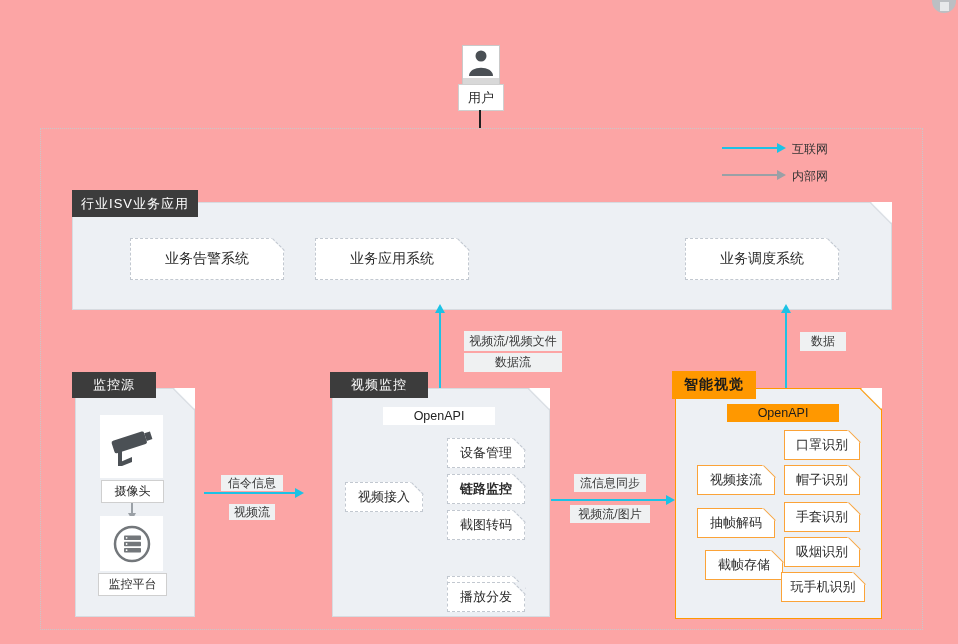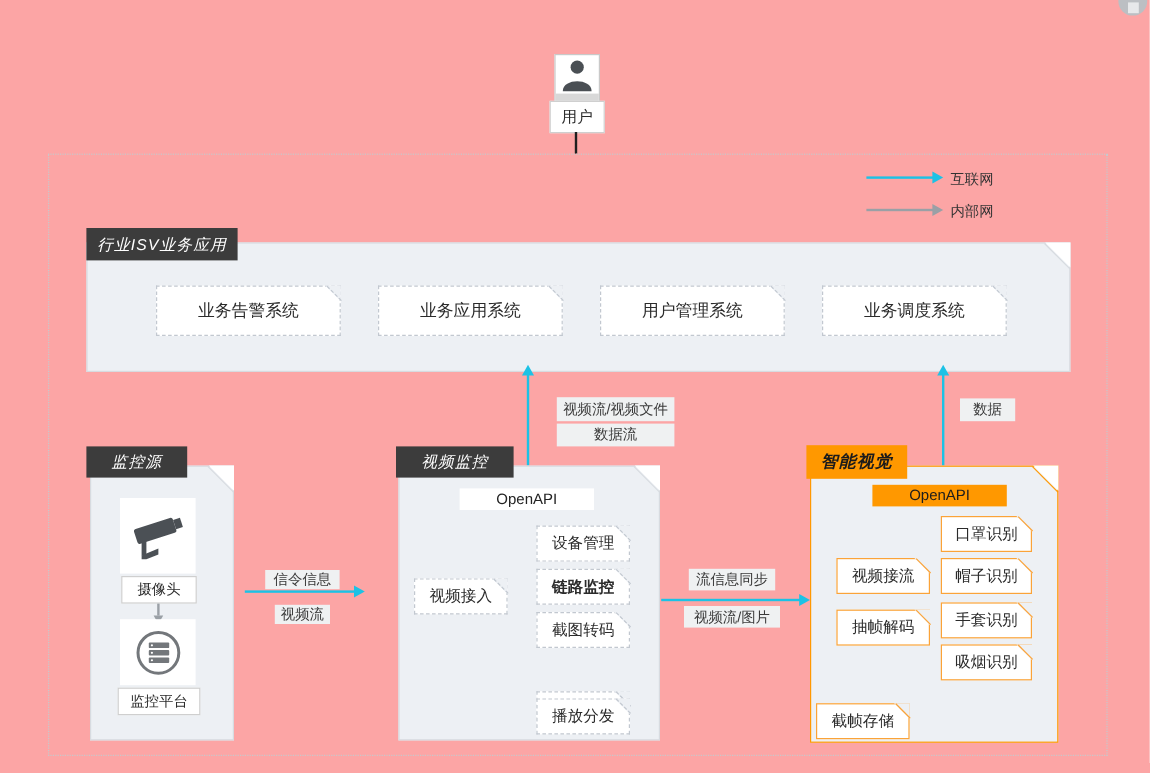--- a/index.html
+++ b/index.html
@@ -14,21 +14,21 @@
   
   .group{background:#EDF0F4;border:1px solid #D7DBE0;}
   .group::before{content:'';position:absolute;top:-1px;right:-1px;width:0;height:0;
     border-style:solid;border-width:0 21px 21px 0;border-color:#fff #fff transparent transparent;}
   .group::after{content:'';position:absolute;top:10px;right:-5px;width:30px;
     border-top:1px solid #D7DBE0;transform:rotate(45deg);}
   .group.orange{border-color:#FF9800;}
   .group.orange::after{border-top-color:#FF9800;}
 
   
-  .tag{background:#3C3C3C;color:#fff;font-size:13px;letter-spacing:1px;font-style:italic;}
+  .tag{background:#3C3C3C;color:#fff;font-size:13px;letter-spacing:1px;}
   .tag.orange{background:#FF9800;color:#1b1b1b;font-weight:bold;font-size:14px;}
 
   
   .card{background:#fff;border:1px dashed #C2C8D0;font-size:13px;color:#2b2b2b;}
   .card::before{content:'';position:absolute;top:-1px;right:-1px;width:0;height:0;
     border-style:solid;border-width:0 13px 13px 0;border-color:#EDF0F4 #EDF0F4 transparent transparent;}
   .card::after{content:'';position:absolute;top:5px;right:-4px;width:17px;
     border-top:1px dashed #C2C8D0;transform:rotate(45deg);}
   .card.big{font-size:14px;}
 
@@ -92,23 +92,20 @@
 
   <div class="abs group" style="left:72px;top:202px;width:818px;height:106px;"></div>
   <div class="abs ctr tag" style="left:72px;top:190px;width:126px;height:27px;">
     <span>行业ISV业务应用</span>
   </div>
   <div class="abs ctr card big" style="left:130px;top:238px;width:152px;height:40px;">
     <span>业务告警系统</span>
   </div>
   <div class="abs ctr card big" style="left:315px;top:238px;width:152px;height:40px;">
     <span>业务应用系统</span>
-  </div>
-  <div class="abs ctr card big" style="left:500px;top:238px;width:152px;height:40px;">
-    <span>用户管理系统</span>
   </div>
   <div class="abs ctr card big" style="left:685px;top:238px;width:152px;height:40px;">
     <span>业务调度系统</span>
   </div>
 
   <div class="abs varrow" style="left:439px;top:312px;height:76px;"></div>
   <div class="abs ctr chip" style="left:464px;top:331px;width:98px;height:20px;">
     <span>视频流/视频文件</span>
   </div>
   <div class="abs ctr chip" style="left:464px;top:353px;width:98px;height:19px;">
@@ -204,29 +201,32 @@
   </div>
   <div class="abs ctr orangebar" style="left:727px;top:404px;width:112px;height:18px;">
     <span>OpenAPI</span>
   </div>
   <div class="abs ctr ocard" style="left:697px;top:465px;width:76px;height:28px;">
     <span>视频接流</span>
   </div>
   <div class="abs ctr ocard" style="left:697px;top:508px;width:76px;height:28px;">
     <span>抽帧解码</span>
   </div>
-  <div class="abs ctr ocard" style="left:680px;top:550px;width:76px;height:28px;margin-top:36px;">
+  <div class="abs ctr ocard" style="left:705px;top:550px;width:76px;height:28px;">
     <span>截帧存储</span>
   </div>
   <div class="abs ctr ocard" style="left:784px;top:430px;width:74px;height:28px;">
     <span>口罩识别</span>
   </div>
   <div class="abs ctr ocard" style="left:784px;top:465px;width:74px;height:28px;">
     <span>帽子识别</span>
   </div>
   <div class="abs ctr ocard" style="left:784px;top:502px;width:74px;height:28px;">
     <span>手套识别</span>
   </div>
   <div class="abs ctr ocard" style="left:784px;top:537px;width:74px;height:28px;">
     <span>吸烟识别</span>
   </div>
+  <div class="abs ctr ocard" style="left:781px;top:572px;width:82px;height:28px;">
+    <span>玩手机识别</span>
+  </div>
 
 </div>
 
 </body></html>

